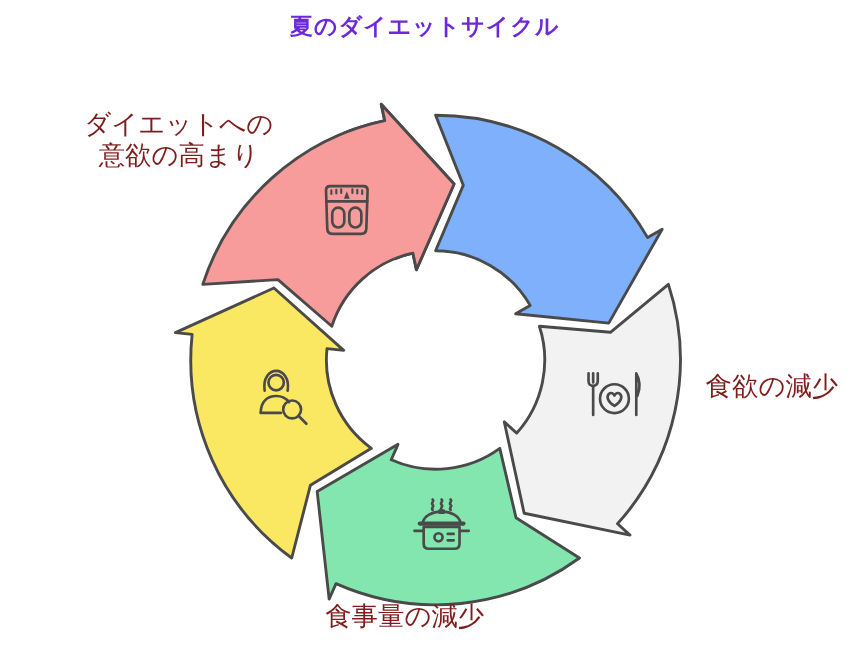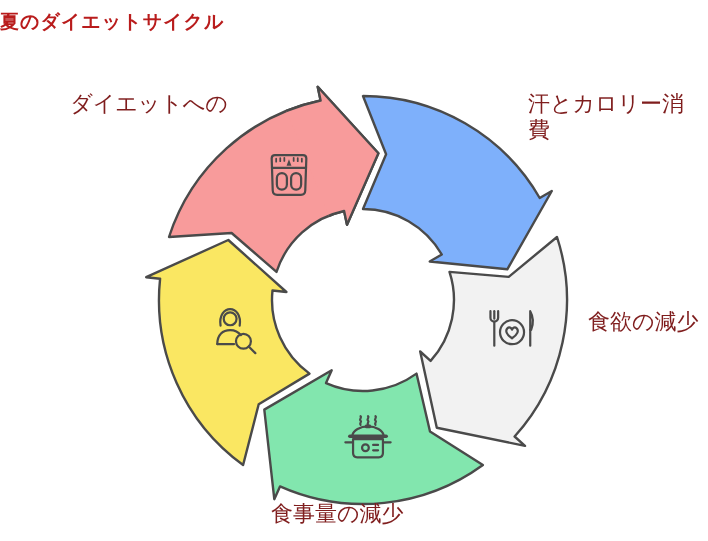--- a/index.html
+++ b/index.html
@@ -1,19 +1,19 @@
 <!DOCTYPE html>
 <html><head>
 <meta charset="utf-8">
 <style>
   html,body{margin:0;padding:0;background:#ffffff;}
   body{font-family:"Liberation Sans","DejaVu Sans",sans-serif;}
   .stage{position:relative;width:708px;height:541px;background:#ffffff;overflow:hidden;}
-  .title{position:absolute;top:9px;left:0;width:708px;text-align:left;
-         font-size:19px;font-weight:bold;color:#b91c1c;letter-spacing:1px;}
+  .title{position:absolute;top:9px;left:0;width:708px;text-align:center;
+         font-size:19px;font-weight:bold;color:#6d28d9;letter-spacing:1px;}
   .lbl{position:absolute;font-size:22px;line-height:26px;color:#7f1d1d;}
   .lbl-motivation{left:58px;top:91px;width:182px;text-align:center;}
   .lbl-sweat{left:528px;top:91px;width:170px;text-align:left;}
   .lbl-appetite{left:588px;top:309px;width:120px;text-align:left;}
   .lbl-meal{left:271px;top:501px;width:200px;text-align:left;}
   .lbl-body{left:13px;top:308px;width:152px;text-align:right;}
   .cycle-svg{position:absolute;left:0;top:0;}
   .icon{position:absolute;width:56px;height:56px;}
   .icon svg{display:block;}
   .icon-motivation{left:261px;top:147px;}
@@ -41,24 +41,21 @@
       <defs>
         <clipPath id="headclip">
           <polygon points="363,300 228.1,-33.8 486.1,-38.3"></polygon>
         </clipPath>
       </defs>
       <path d="M 169.0 237.0 A 204 204 0 0 1 320.6 100.5 L 317.7 86.8 L 378.4 153.3 L 347.0 224.7 L 344.1 211.0 A 91 91 0 0 0 276.5 271.9 L 231.6 233.0 Z" fill="#f89b9b" stroke="#4a4a4a" stroke-width="2.4" stroke-linejoin="round" clip-path="url(#headclip)"></path>
     </svg>
 
   <div class="lbl lbl-motivation">
     <span>ダイエットへの</span><br>
-  </div>
-  <div class="lbl lbl-sweat">
-    <span>汗とカロリー消</span><br>
-    <span>費</span>
+    <span>意欲の高まり</span>
   </div>
   <div class="lbl lbl-appetite">
     <span>食欲の減少</span>
   </div>
   <div class="lbl lbl-meal">
     <span>食事量の減少</span>
   </div>
 
   <div class="icon icon-motivation">
     <svg width="56" height="56" viewBox="0 0 48 48">

